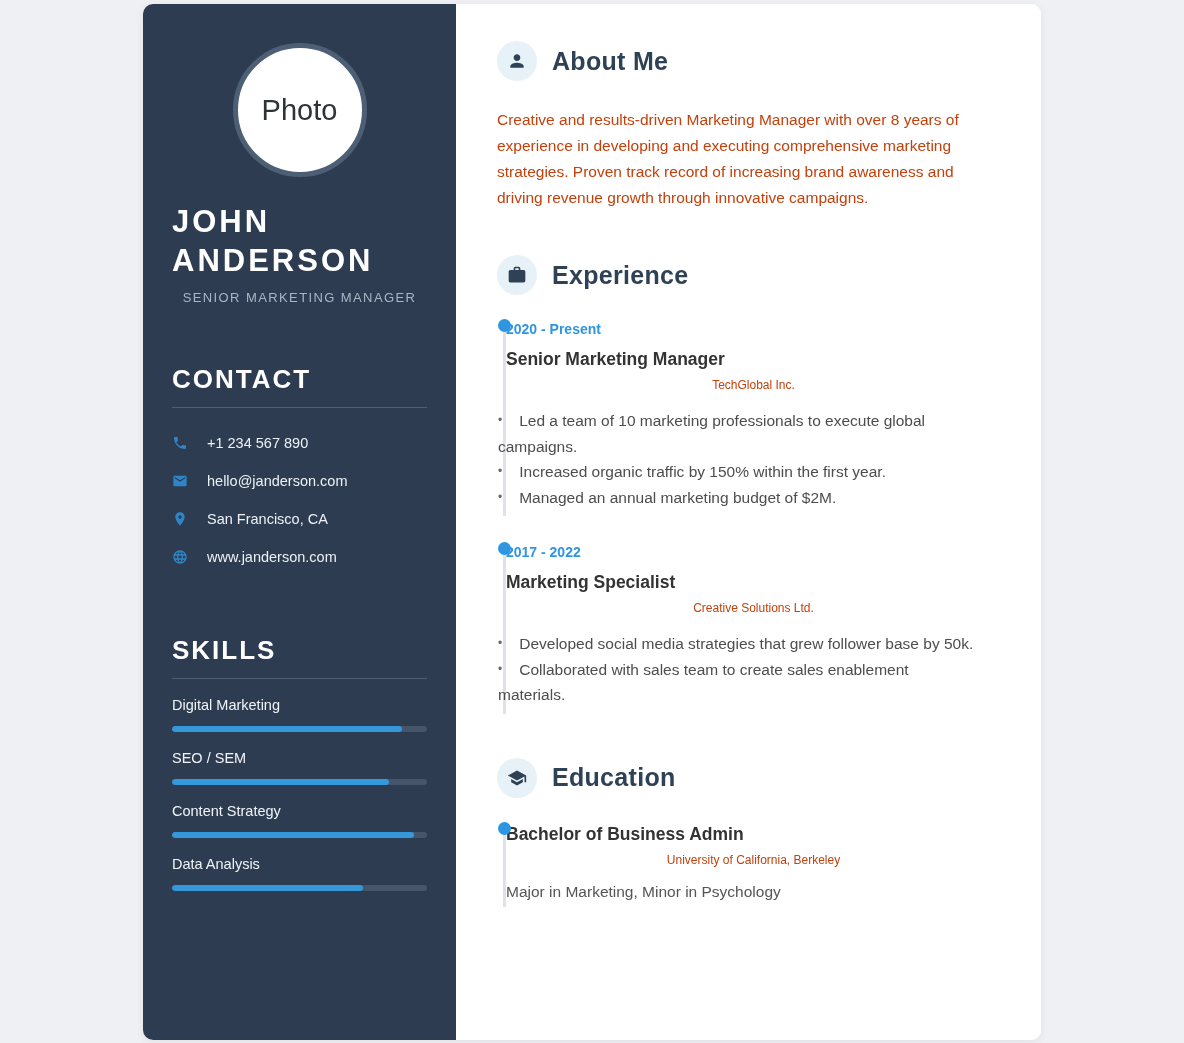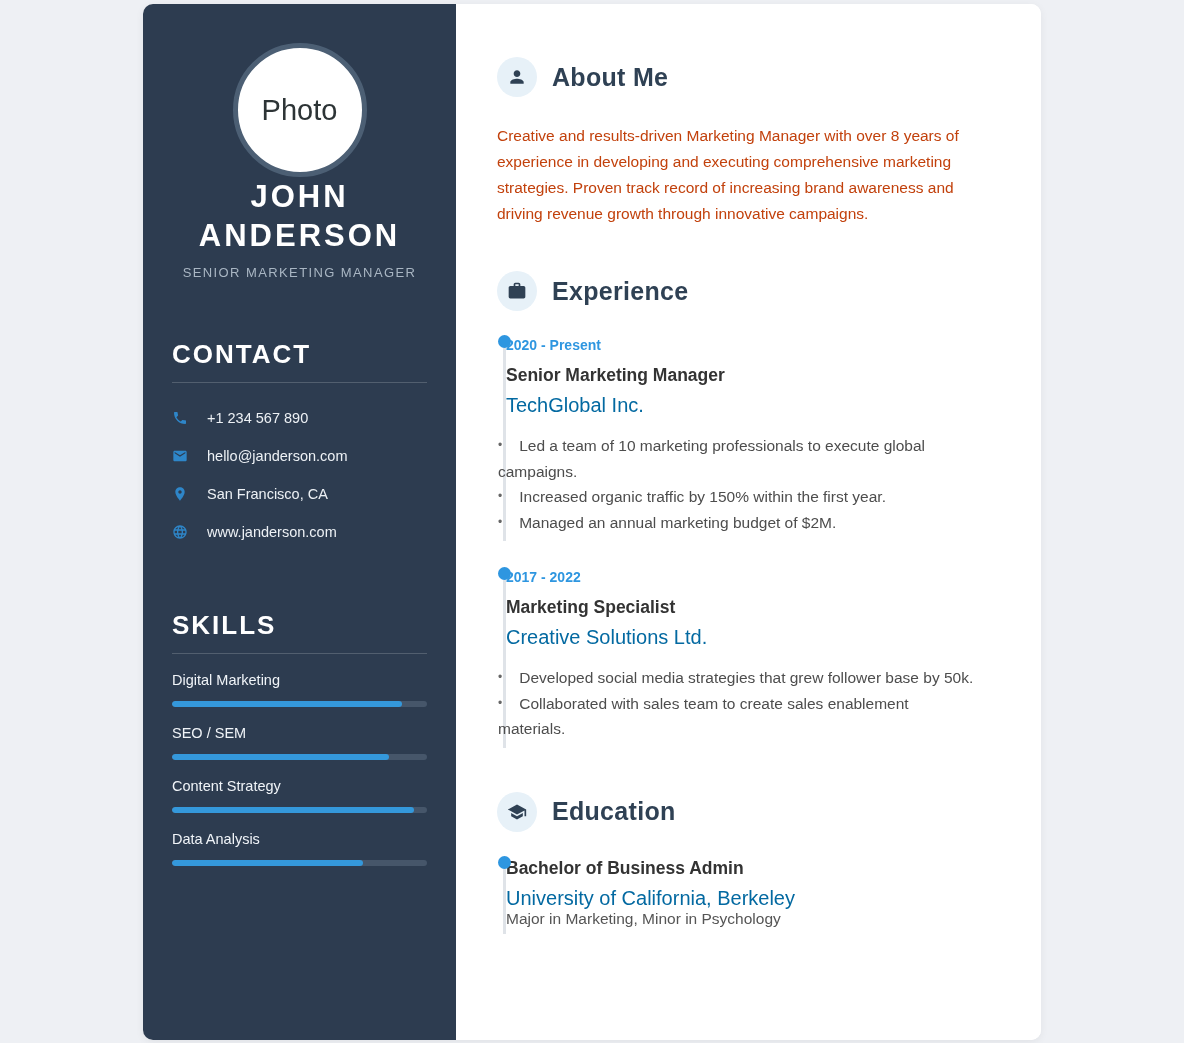--- a/index.html
+++ b/index.html
@@ -29,21 +29,21 @@
   .photo-wrap { display: flex; justify-content: center; text-align: center; }
   .photo-circle {
     width: 134px; height: 134px;
     background: #ffffff;
     border: 5px solid #4c5f74;
     border-radius: 50%;
     display: flex; align-items: center; justify-content: center;
   }
   .photo-text { color: #2d3436; font-size: 29px; font-weight: 500; }
   .name {
-    text-align: center;
+    margin-top: 25px;
     font-size: 31px;
     font-weight: bold;
     letter-spacing: 3px;
     line-height: 39px;
     color: #ffffff;
   }
   .job-title {
     margin-top: 10px;
     text-align: center;
     font-size: 13px;
@@ -113,40 +113,40 @@
     color: #2f4154;
   }
   .about-text {
     margin-top: 26px;
     font-size: 15.5px;
     line-height: 26px;
     color: #c2410c;
     max-width: 505px;
   }
   .section { margin-top: 44px; }
-  .section:first-child { margin-top: 16px; }
+  .section:first-child { margin-top: 0; }
   .timeline { margin-top: 26px; margin-left: 6px; }
   .timeline-item {
     position: relative;
     border-left: 3px solid #dfe3e8;
     padding-bottom: 6px;
     margin-bottom: 28px;
   }
   .timeline-item:last-child { margin-bottom: 0; }
   .timeline-dot {
     position: absolute;
     left: -8px; top: -2px;
     width: 13px; height: 13px;
     border-radius: 50%;
     background: #2e96e0;
   }
   .entry-period { font-size: 14px; font-weight: bold; color: #2e96e0; }
   .entry-role { margin-top: 12px; font-size: 17.5px; font-weight: bold; color: #333333; }
-  .entry-company { margin-top: 8px; font-size: 20px; color: #0369a1; }
-  .entry-detail { font-size: 15.5px; color: #555555; }
+  .entry-company { margin-top: 8px; font-size: 12px; color: #c2410c; text-align: center; }
+  .entry-detail { margin-top: 16px; font-size: 15.5px; color: #555555; }
   .bullets { margin-top: 16px; list-style: none; margin-left: -8px; max-width: 480px; }
   .bullets li {
     font-size: 15.5px;
     line-height: 25.5px;
     color: #4d4d4d;
   }
   .bullets li::before {
     content: "\2022";
     color: #666666;
     font-size: 12px;

